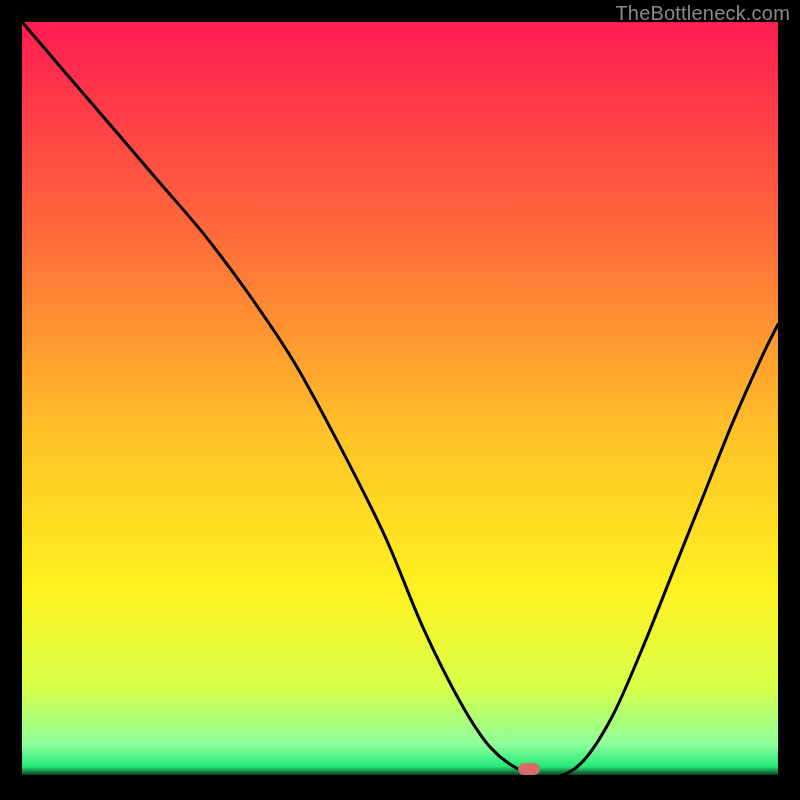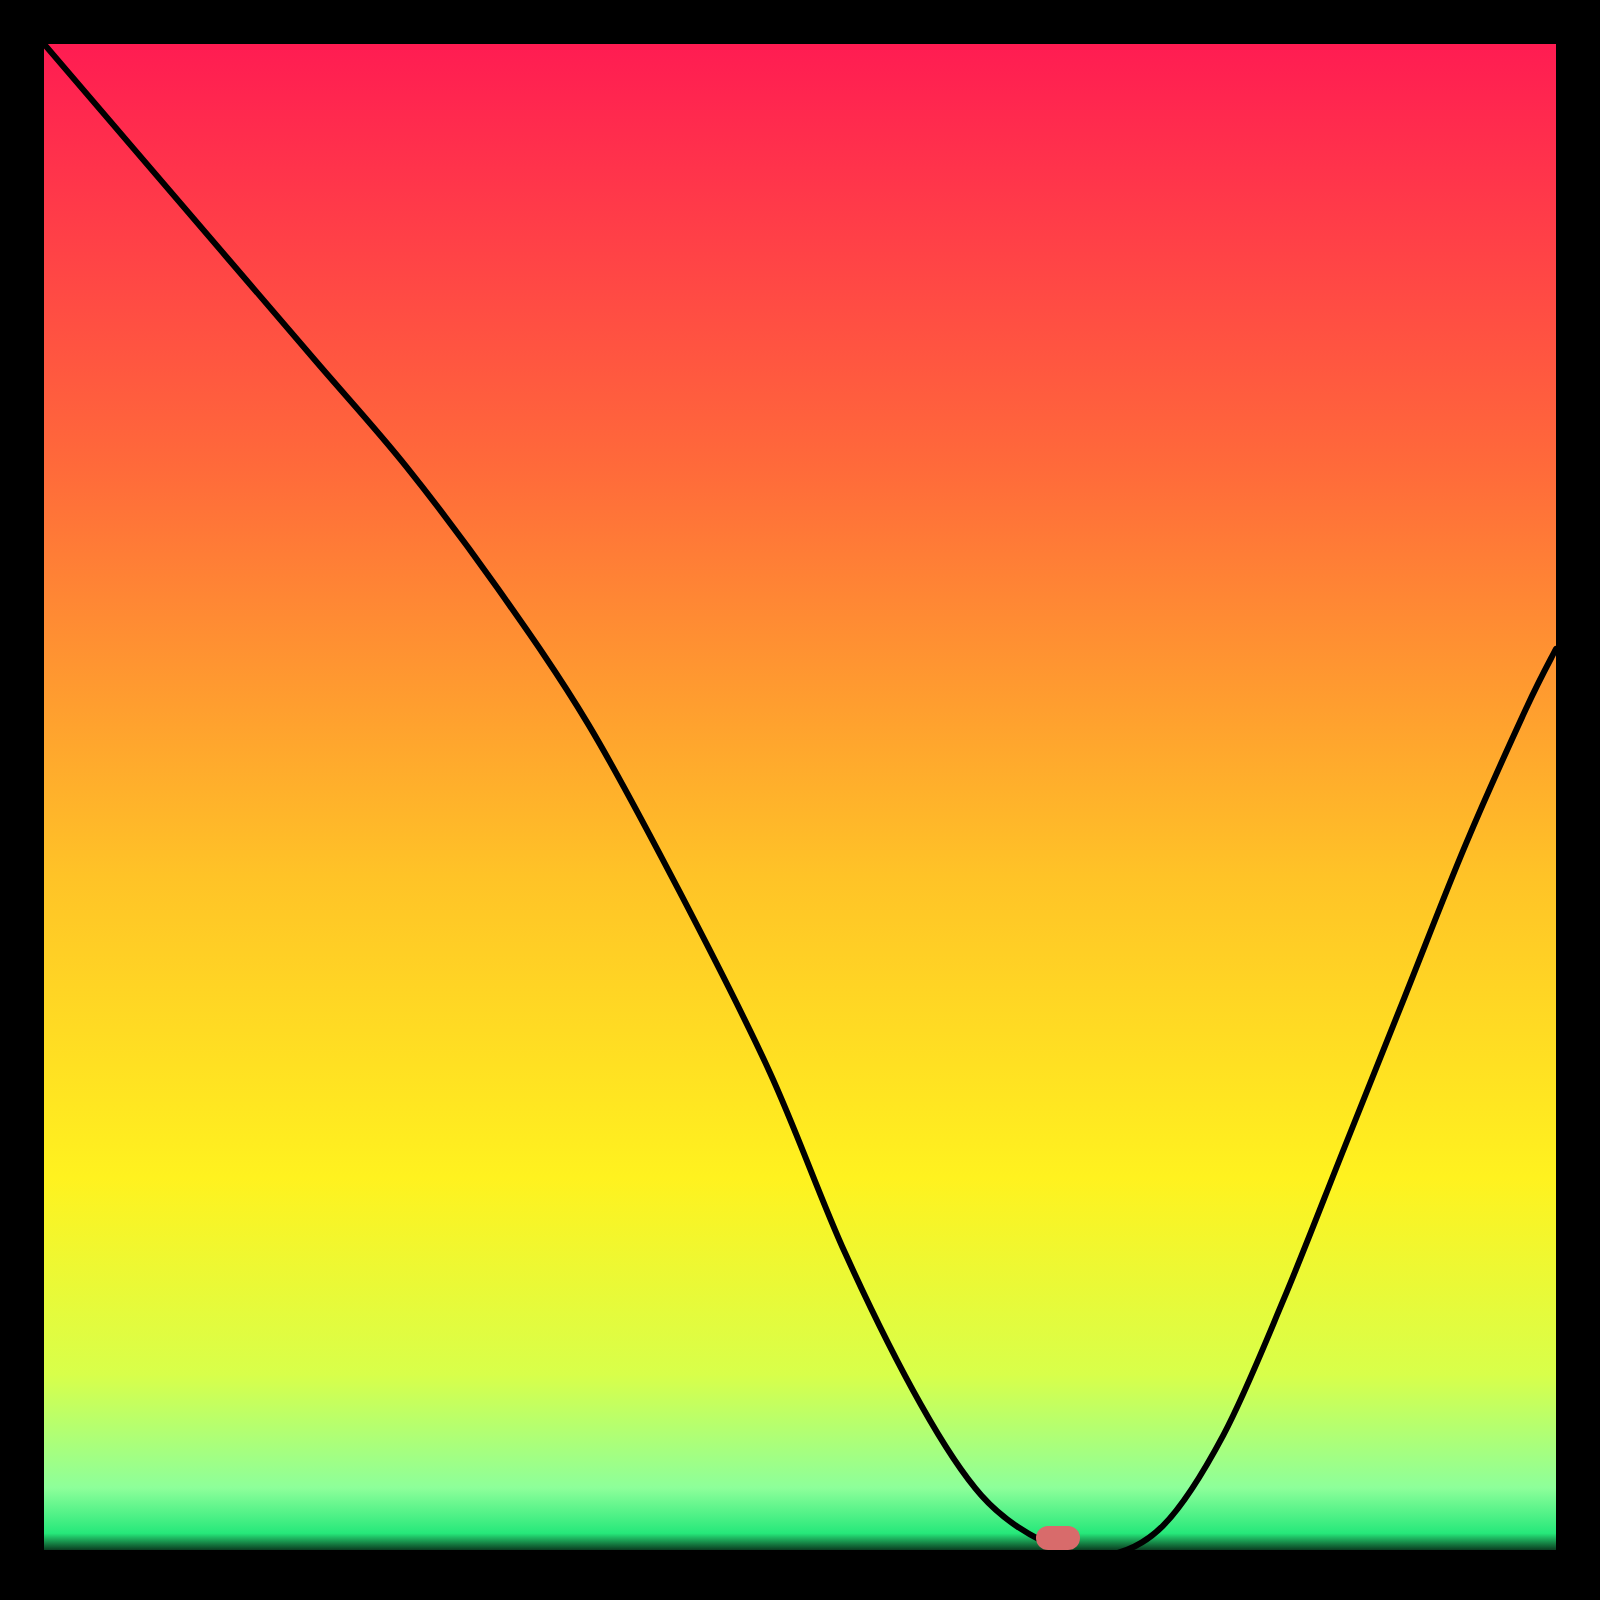--- a/index.html
+++ b/index.html
@@ -53,20 +53,21 @@
     font-size: 20px;
     font-weight: 500;
     color: #8a8a8a;
     letter-spacing: 0.2px;
   }
 </style>
 </head>
 <body>
 
 <div class="chart-container">
+  <div class="watermark">TheBottleneck.com</div>
   <div class="plot-area">
     <svg class="gradient-bg" id="gradient-bg" viewBox="0 0 756 756" preserveAspectRatio="none">
       <defs>
         <linearGradient id="bg-grad" x1="0" y1="0" x2="0" y2="1">
             <stop offset="0%" stop-color="#ff1c52"></stop>
             <stop offset="28.000000000000004%" stop-color="#ff6a3a"></stop>
             <stop offset="55.00000000000001%" stop-color="#ffc327"></stop>
             <stop offset="75%" stop-color="#fff21f"></stop>
             <stop offset="88%" stop-color="#d8ff4a"></stop>
             <stop offset="95.5%" stop-color="#8dff9a"></stop>

